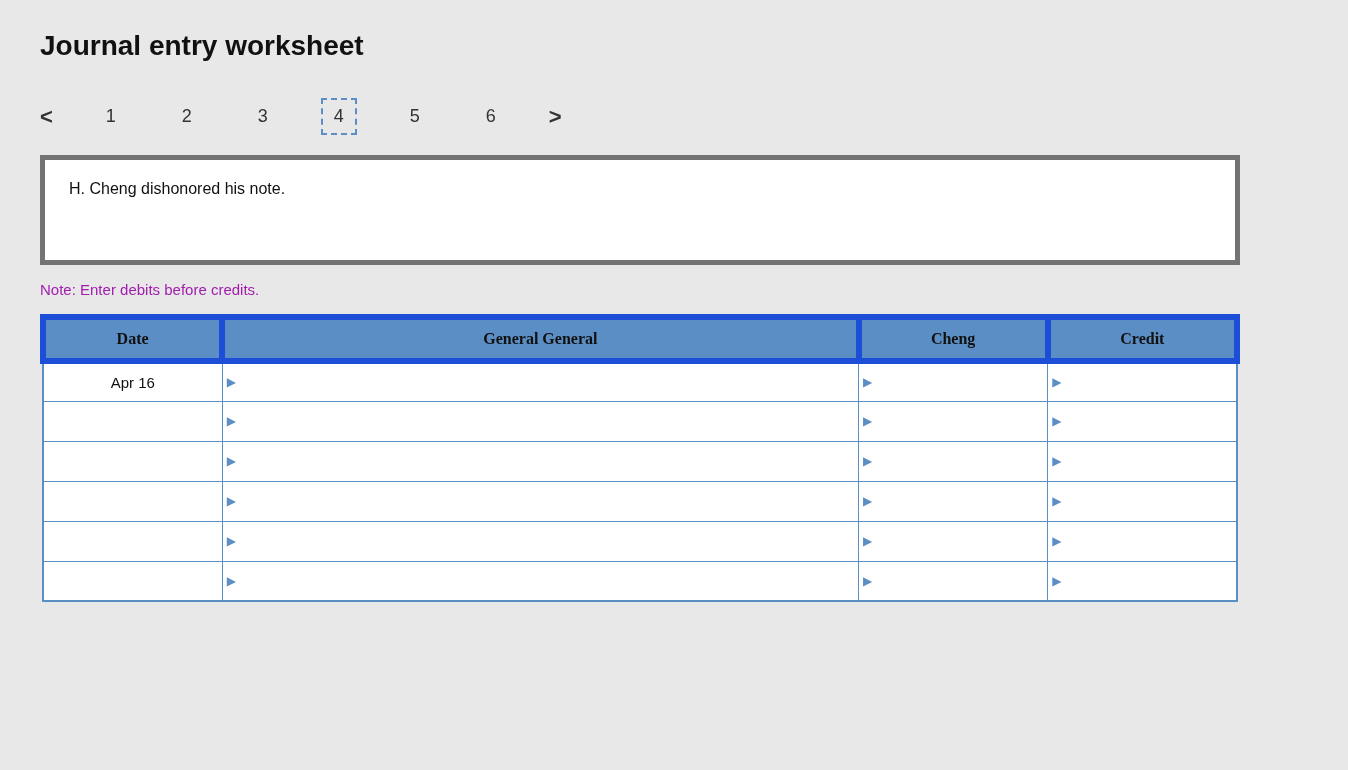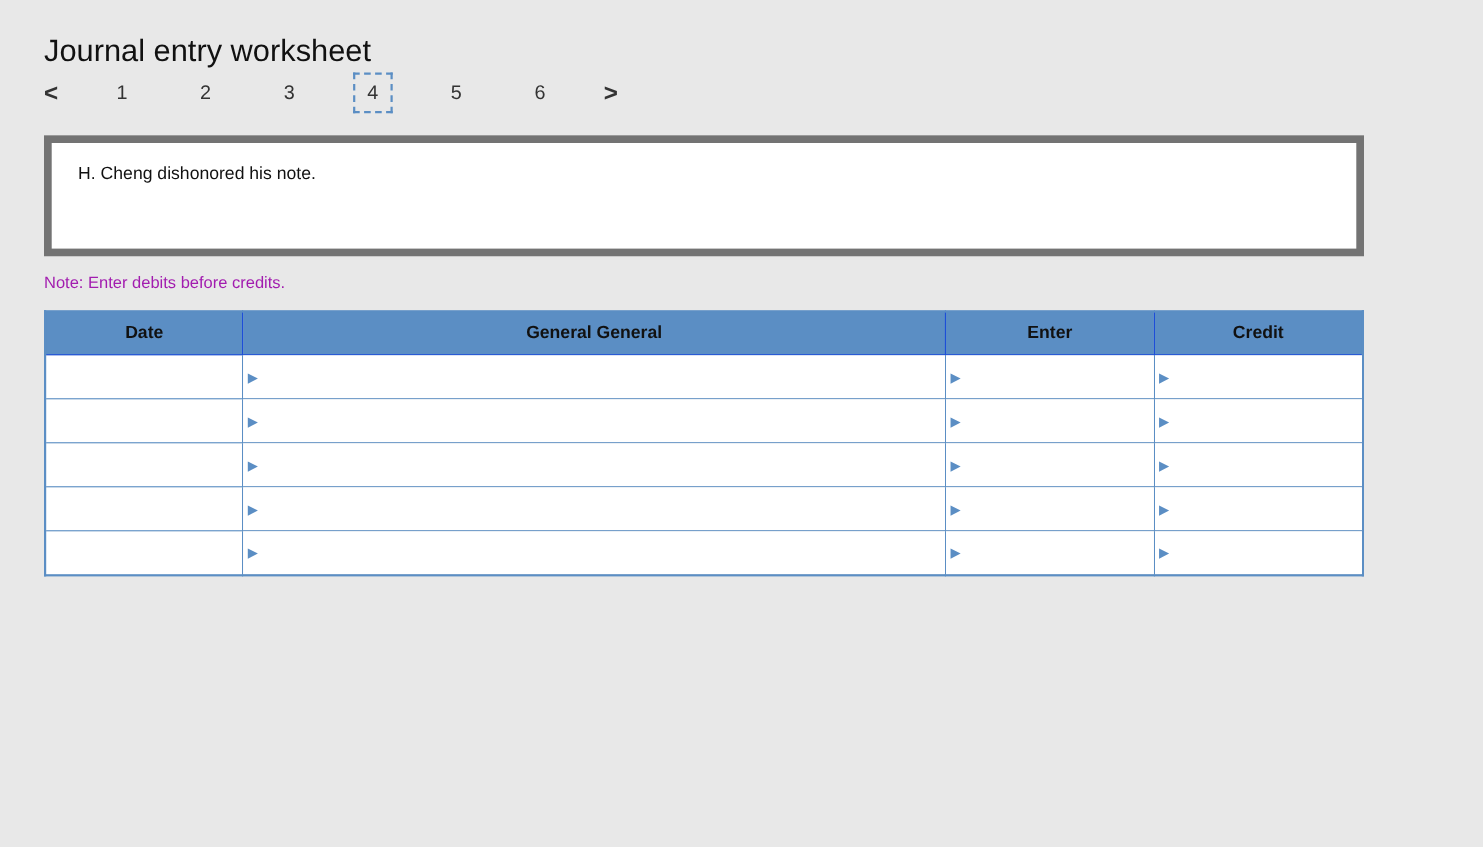--- a/index.html
+++ b/index.html
@@ -11,23 +11,23 @@
     body {
       background-color: #e8e8e8;
       font-family: Arial, sans-serif;
       padding: 30px 40px;
       width: 1348px;
       min-height: 770px;
     }
 
     .page-title {
       font-size: 28px;
-      font-weight: 400;
+      font-weight: 700;
       color: #111;
-      margin-bottom: 4px;
+      margin-bottom: 36px;
     }
 
     .nav-row {
       display: flex;
       align-items: center;
       gap: 40px;
       margin-bottom: 20px;
     }
 
     .nav-arrow {
@@ -47,21 +47,21 @@
       text-align: center;
     }
 
     .nav-number.active {
       border: 2px dashed #5b8ec4;
       color: #333;
     }
 
     .description-box {
       background: #fff;
-      border: 7px solid #737373;
+      border: 5px solid #737373;
       padding: 20px 24px;
       margin-bottom: 16px;
       min-height: 110px;
       max-width: 1200px;
       font-size: 16px;
       color: #111;
     }
 
     .note-text {
       color: #a21caf;
@@ -74,22 +74,23 @@
       border-collapse: collapse;
       border: 2px solid #5b8ec4;
     }
 
     .journal-table thead tr th {
       background-color: #5b8ec4;
       color: #111;
       font-weight: bold;
       font-size: 16px;
       padding: 10px 12px;
-      border: 1px solid #1d4ed8;
+      border: 6px solid #1d4ed8;
       text-align: center;
+      font-family: Liberation Serif, serif;
     }
 
     .journal-table thead tr th.date-col {
       width: 180px;
     }
 
     .journal-table thead tr th.journal-col {
       width: 640px;
     }
 
@@ -172,25 +173,46 @@
   <span>H. Cheng dishonored his note.</span>
 </div>
 
 <p class="note-text">Note: Enter debits before credits.</p>
 
 <table class="journal-table">
   <thead>
     <tr>
       <th class="date-col">Date</th>
       <th class="journal-col">General General</th>
-      <th class="debit-col">Enter</th>
+      <th class="debit-col">Cheng</th>
       <th class="credit-col">Credit</th>
     </tr>
   </thead>
   <tbody id="table-body">
+  <tr>
+        <td class="date-cell">Apr 16</td>
+        <td class="input-cell">
+          <div class="cell-with-arrow">
+            <span class="cell-arrow">▶</span>
+            <input class="cell-input" type="text" style="">
+          </div>
+        </td>
+        <td class="input-cell">
+          <div class="cell-with-arrow">
+            <span class="cell-arrow">▶</span>
+            <input class="cell-input" type="text" style="">
+          </div>
+        </td>
+        <td class="input-cell">
+          <div class="cell-with-arrow">
+            <span class="cell-arrow">▶</span>
+            <input class="cell-input" type="text" style="">
+          </div>
+        </td>
+      </tr>
       <tr>
         <td class="date-cell"></td>
         <td class="input-cell">
           <div class="cell-with-arrow">
             <span class="cell-arrow">▶</span>
             <input class="cell-input" type="text" style="">
           </div>
         </td>
         <td class="input-cell">
           <div class="cell-with-arrow">

